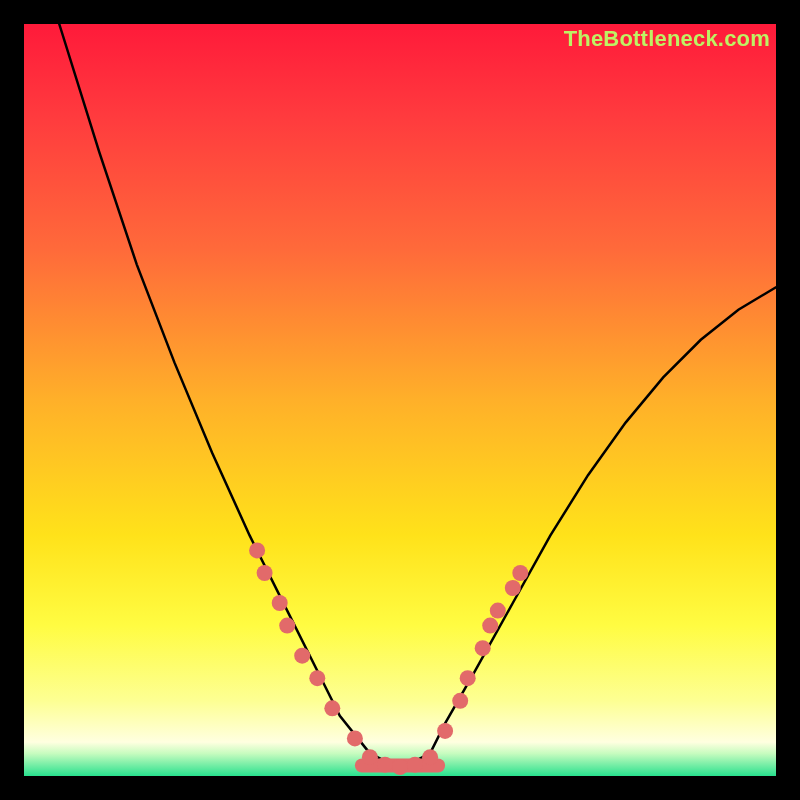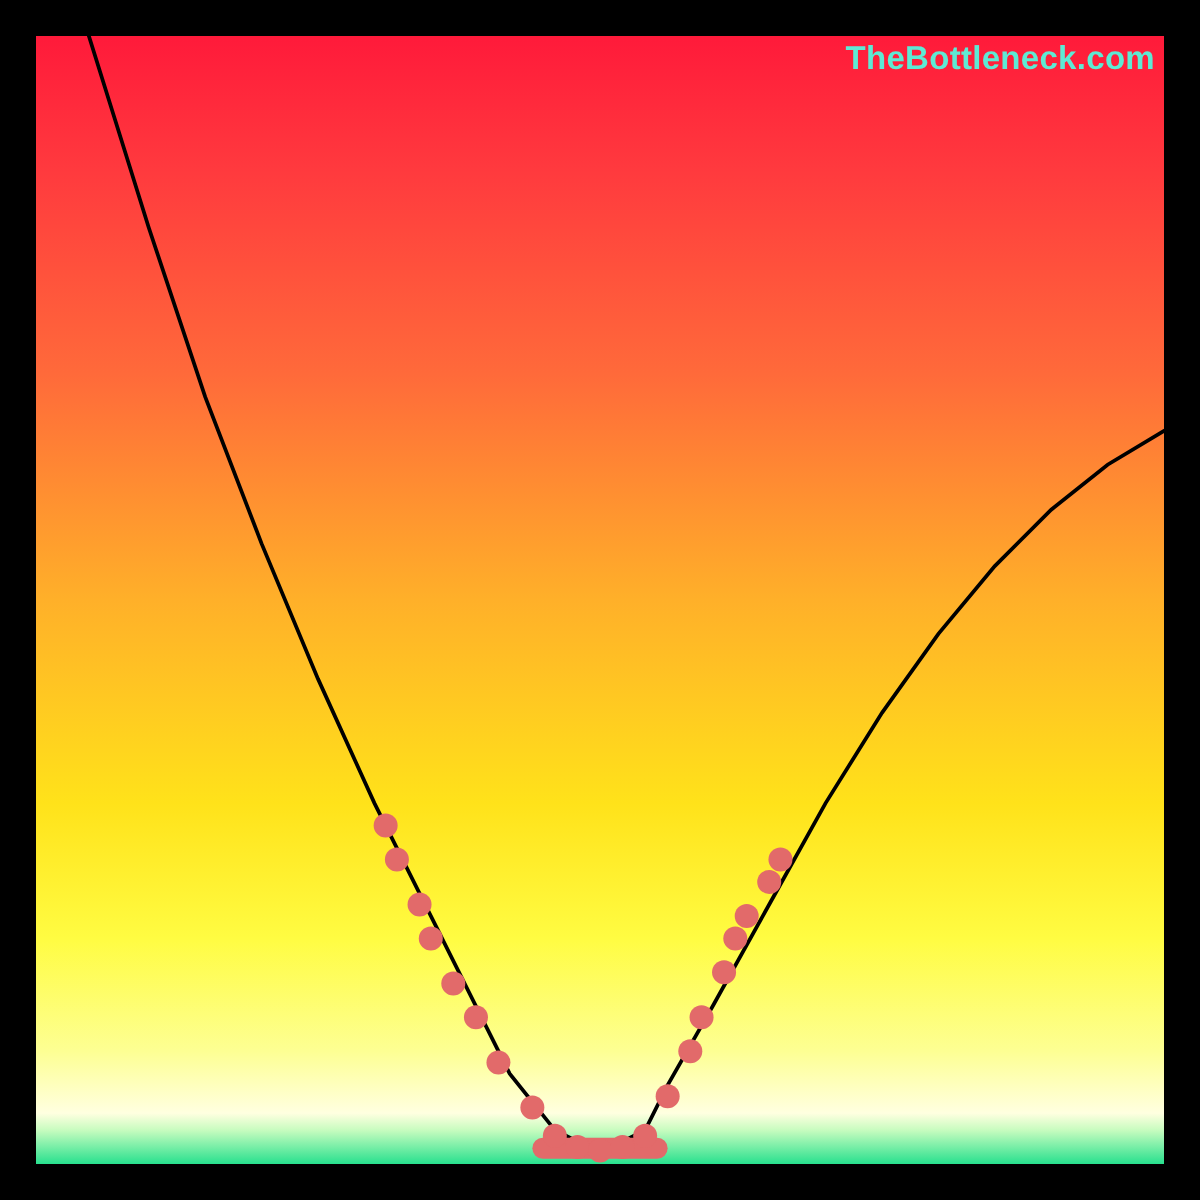--- a/index.html
+++ b/index.html
@@ -36,21 +36,21 @@
       #c7fcbf 97%,
       #28e08e 100%);
   }
   .watermark {
     position: absolute;
     top: 2px;
     right: 6px;
     font-family: Arial, Helvetica, sans-serif;
     font-size: 22px;
     font-weight: 600;
-    color: #5eead4;
+    color: #bef264;
     letter-spacing: 0.2px;
     user-select: none;
   }
   svg.curve {
     position: absolute;
     left: 0; top: 0;
     width: 752px; height: 752px;
     overflow: visible;
   }
 </style>

